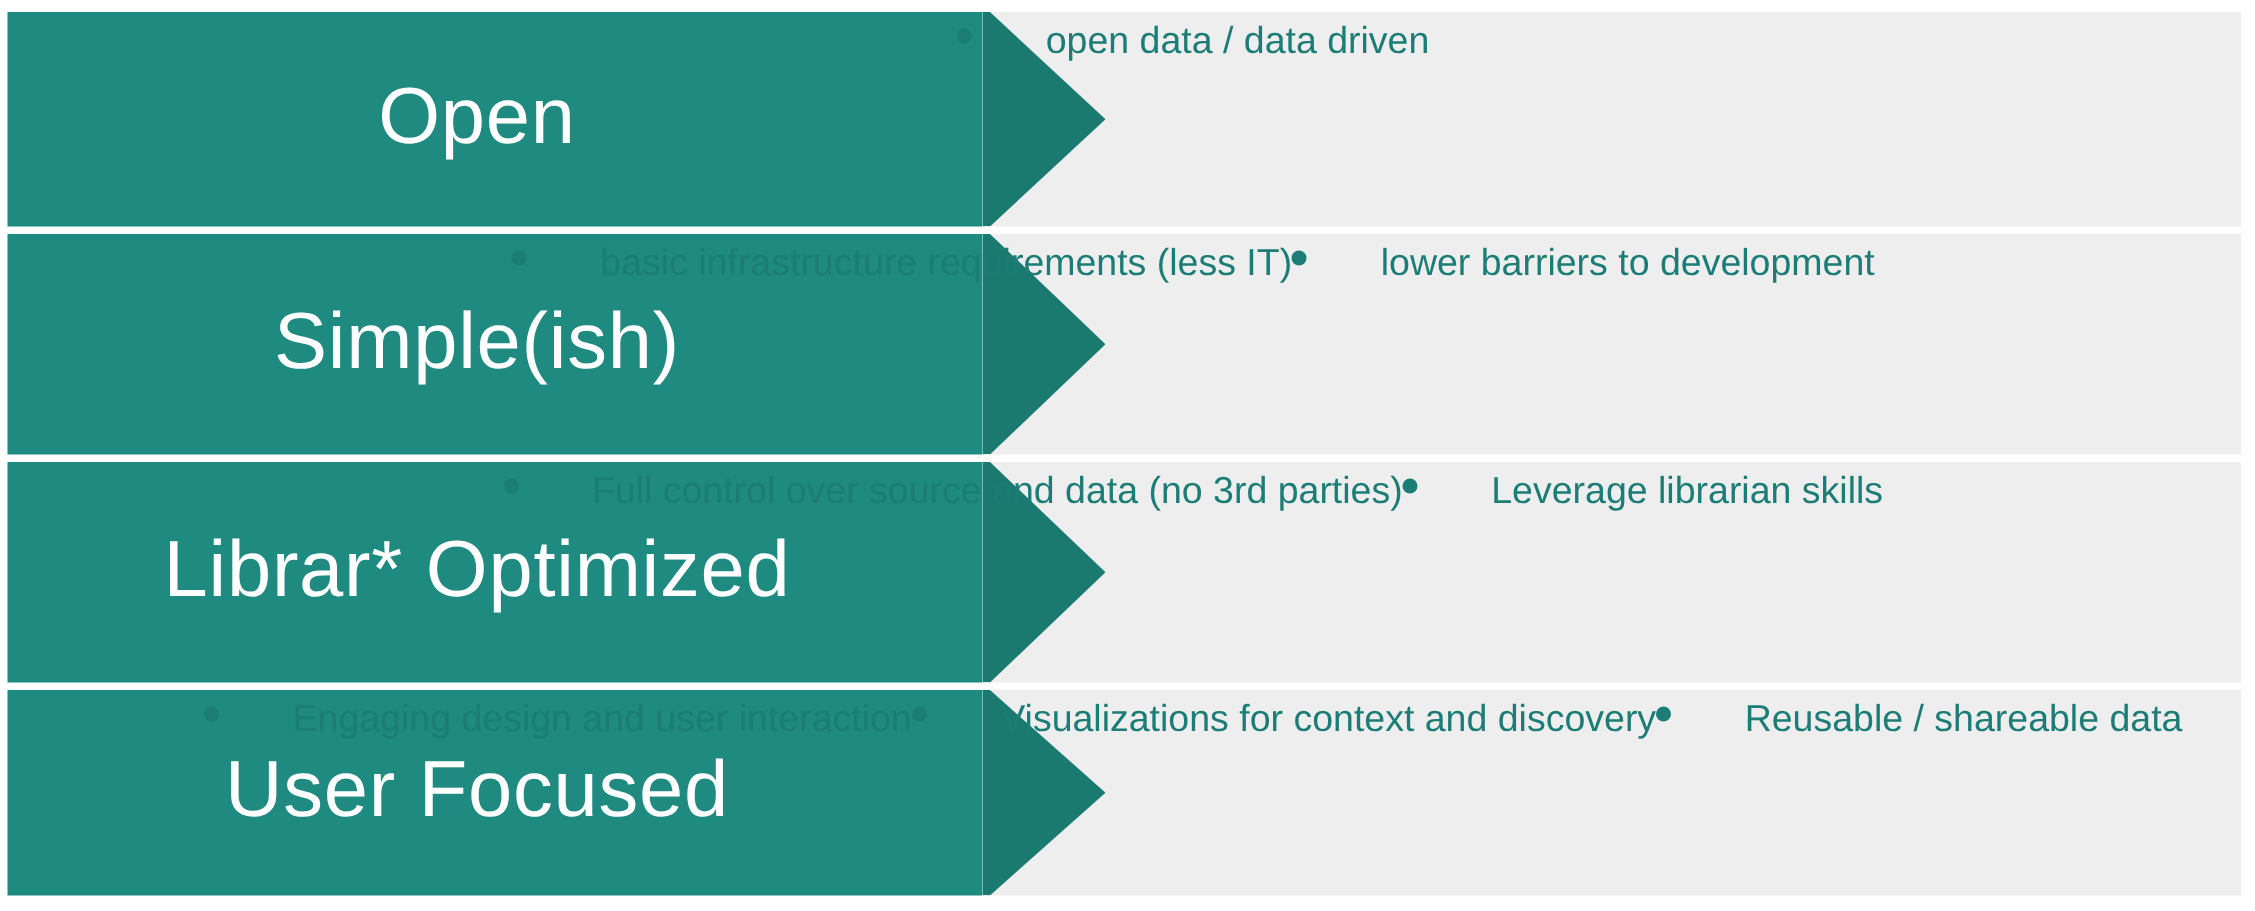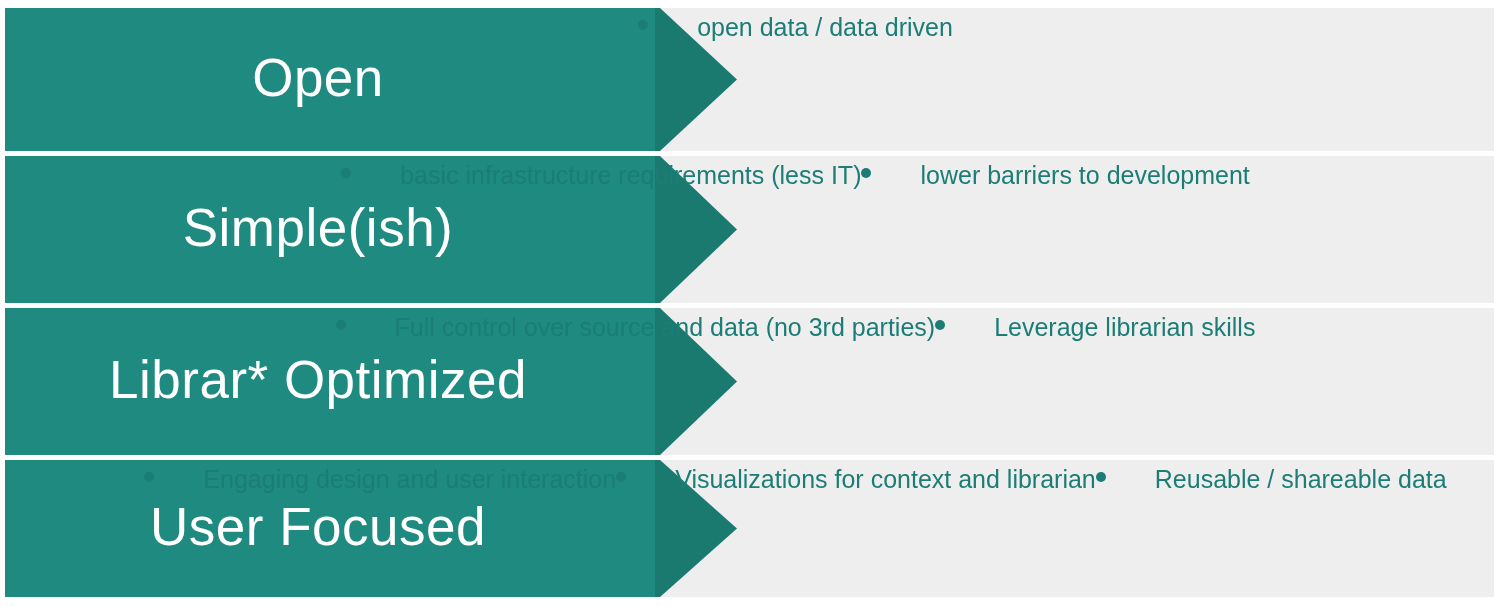--- a/index.html
+++ b/index.html
@@ -176,21 +176,21 @@
     <div class="arrow-body"></div>
     <div class="arrow-head"></div>
     <div class="arrow-label">User Focused</div>
     <div class="bullets">
       <div class="bullet">
         <span class="dot"></span>
         <span class="bullet-text">Engaging design and user interaction</span>
       </div>
       <div class="bullet">
         <span class="dot"></span>
-        <span class="bullet-text">Visualizations for context and librarian</span>
+        <span class="bullet-text">Visualizations for context and discovery</span>
       </div>
       <div class="bullet">
         <span class="dot"></span>
         <span class="bullet-text">Reusable / shareable data</span>
       </div>
     </div>
   </div>
 
 </div>
 

